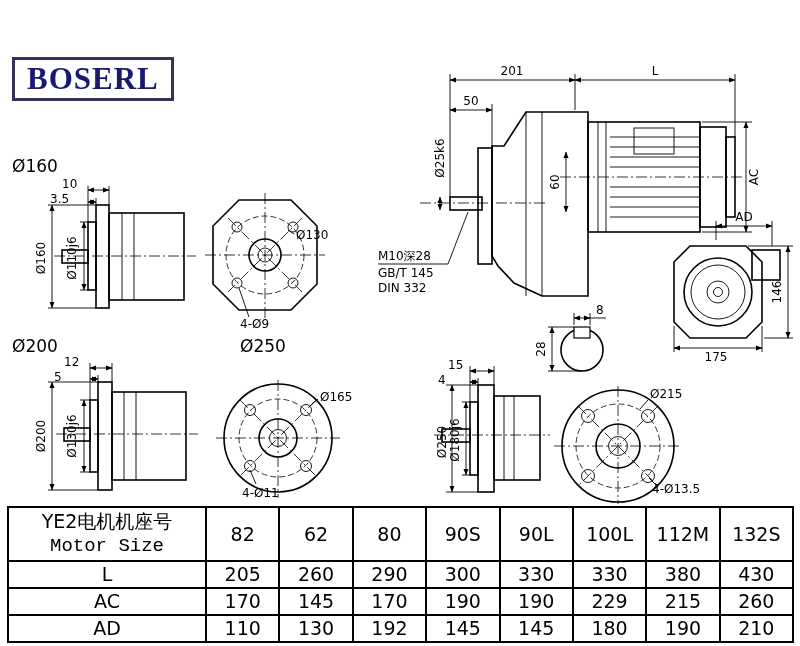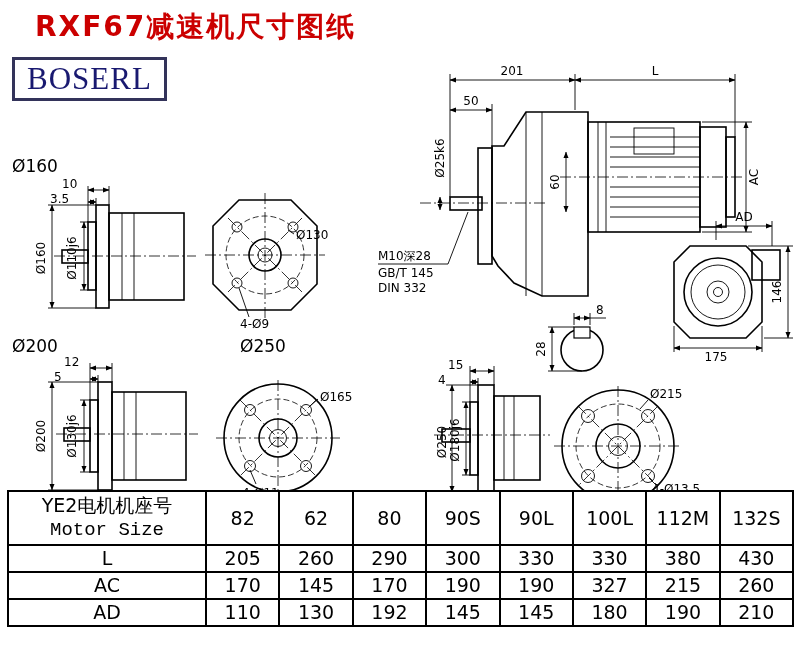--- a/index.html
+++ b/index.html
@@ -1,41 +1,40 @@
 <!DOCTYPE html>
 <html><head>
 <meta charset="utf-8">
 <style>
   *{margin:0;padding:0;box-sizing:border-box}
   html,body{width:800px;height:646px;background:#fff;overflow:hidden}
   body{position:relative;font-family:"DejaVu Sans",sans-serif;color:#000}
   .page{position:absolute;inset:0;background:#fff}
   .title{position:absolute;left:35px;top:8px;font-size:28px;font-weight:bold;color:#cb0000;letter-spacing:2px;white-space:nowrap}
   .brand{position:absolute;left:12px;top:57px;border:3px solid #33335a;padding:0 12px;height:44px;display:flex;align-items:center;background:#fff}
-  .brand span{font-family:"Liberation Serif",serif;font-size:31px;font-weight:normal;color:#191970;letter-spacing:1px}
+  .brand span{font-family:"Liberation Serif",serif;font-size:31px;font-weight:bold;color:#191970;letter-spacing:1px}
   svg.drawing{position:absolute;left:0;top:0}
   svg .thick{fill:none;stroke:#000;stroke-width:1.6}
   svg .thin{fill:none;stroke:#000;stroke-width:0.9}
   svg .cl{fill:none;stroke:#000;stroke-width:0.8;stroke-dasharray:11 3 2 3}
   svg .dash{fill:none;stroke:#000;stroke-width:0.8;stroke-dasharray:6 3}
   svg text.t{font-family:"DejaVu Sans",sans-serif;font-size:12px;fill:#000}
   svg text.lbl{font-family:"DejaVu Sans",sans-serif;font-size:17px;fill:#000}
   svg .tm{text-anchor:middle}
-  table.dims{position:absolute;left:7px;top:490px;width:787px;border-collapse:collapse;table-layout:fixed;background:#fff}
+  table.dims{position:absolute;left:7px;top:506px;width:787px;border-collapse:collapse;table-layout:fixed;background:#fff}
   .dims th,.dims td{border:2px solid #000;text-align:center;vertical-align:middle;font-weight:normal;font-size:19px;line-height:1.3;padding:0}
   .dims tr.hdr{height:54px}
   .dims tr.row{height:27px}
   .dims .mono{font-family:Liberation Mono, monospace;font-size:19px}
 </style>
 </head>
 <body>
 
 <div class="page">
 
-  <div class="title">RXF67减速机尺寸图纸</div>
 
   <div class="brand">
     <span>BOSERL</span>
   </div>
 
   <svg class="drawing" width="800" height="505" viewBox="0 0 800 505">
     <defs>
       <marker id="ar" viewBox="0 0 10 10" refX="9.5" refY="5" markerWidth="7" markerHeight="7" orient="auto-start-reverse">
         <path d="M0,1 L10,5 L0,9 Z" fill="#000"></path>
       </marker>
@@ -315,21 +314,21 @@
       <td>380</td>
       <td>430</td>
     </tr>
     <tr class="row">
       <td>AC</td>
       <td>170</td>
       <td>145</td>
       <td>170</td>
       <td>190</td>
       <td>190</td>
-      <td>327</td>
+      <td>229</td>
       <td>215</td>
       <td>260</td>
     </tr>
     <tr class="row">
       <td>AD</td>
       <td>110</td>
       <td>130</td>
       <td>192</td>
       <td>145</td>
       <td>145</td>

